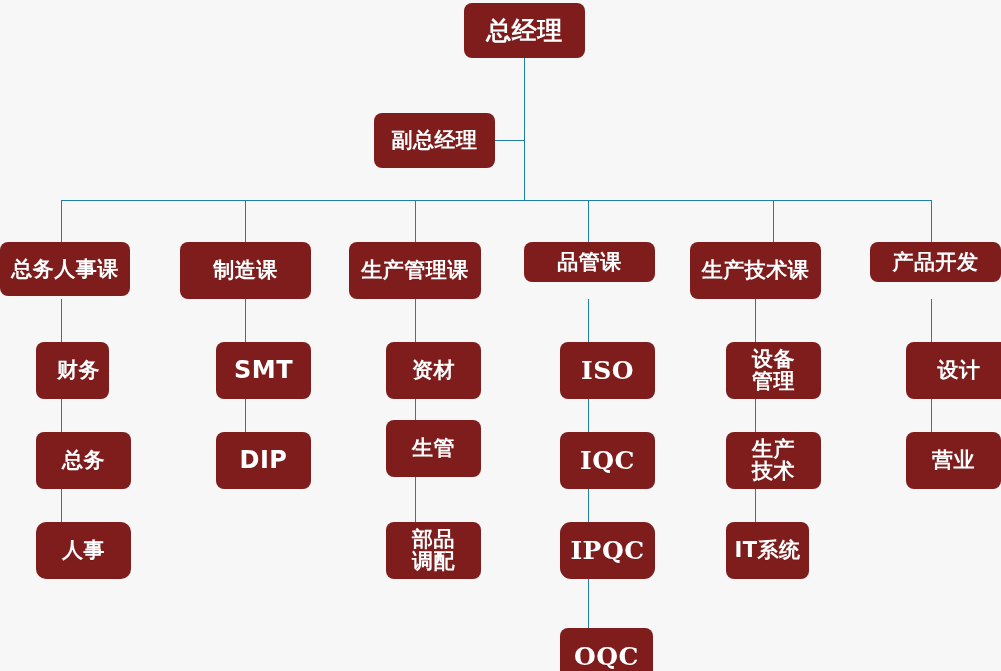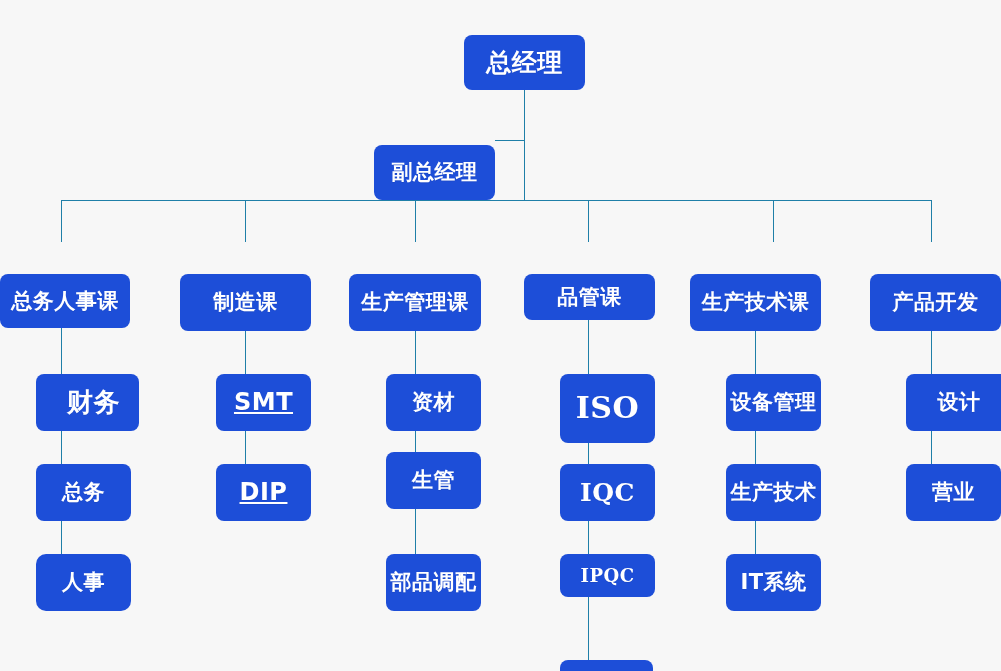--- a/index.html
+++ b/index.html
@@ -14,47 +14,45 @@
   #chart-root {
     position: relative;
     width: 1001px;
     height: 671px;
     background: #f7f7f7;
     overflow: hidden;
   }
   .node {
     position: absolute;
     box-sizing: border-box;
-    background: #1d4ed8;
+    background: #7f1d1d;
     color: #ffffff;
     border-radius: 8px;
     display: flex;
     align-items: center;
     justify-content: center;
     text-align: center;
     font-weight: bold;
     line-height: 1.08;
     letter-spacing: 0.5px;
     z-index: 2;
     padding: 2px 4px;
     text-shadow: 0 1px 0 rgba(0,0,0,0.07);
-    margin-top: 32px;
   }
   .node.cjk {
     font-family: "DejaVu Sans", "Liberation Sans", sans-serif;
   }
   .node.latin {
     font-family: "DejaVu Serif", "Liberation Serif", serif;
   }
   .node.latin-sans {
     font-family: "DejaVu Sans", "Liberation Sans", sans-serif;
-    text-decoration: underline;
   }
   .node.two-line {
-    flex-direction: row;
+    flex-direction: column;
     line-height: 1.02;
   }
   .node .ln {
     display: block;
   }
   .conn {
     position: absolute;
     background: #1f7fa8;
     z-index: 1;
   }
@@ -84,49 +82,49 @@
   <div class="conn v" style="left:755px; top:299px; height:280px;"></div>
   <div class="conn v" style="left:931px; top:299px; height:190px;"></div>
 
   <div class="node cjk" style="left:464px; top:3px; width:121px; height:55px; font-size:25px;">总经理</div>
 
   <div class="node cjk" style="left:374px; top:113px; width:121px; height:55px; font-size:21px;">副总经理</div>
 
   <div class="node cjk" style="left:0px; top:242px; width:130px; height:54px; font-size:21px;">总务人事课</div>
   <div class="node cjk" style="left:180px; top:242px; width:131px; height:57px; font-size:21px;">制造课</div>
   <div class="node cjk" style="left:349px; top:242px; width:132px; height:57px; font-size:21px;">生产管理课</div>
-  <div class="node cjk" style="left:524px; top:242px; width:131px; height:46px; font-size:21px;">品管课</div>
+  <div class="node cjk" style="left:524px; top:242px; width:131px; height:40px; font-size:21px;">品管课</div>
   <div class="node cjk" style="left:690px; top:242px; width:131px; height:57px; font-size:21px;">生产技术课</div>
-  <div class="node cjk" style="left:870px; top:242px; width:131px; height:57px; font-size:21px;">产品开发</div>
+  <div class="node cjk" style="left:870px; top:242px; width:131px; height:40px; font-size:21px;">产品开发</div>
 
-  <div class="node cjk" style="left:36px; top:342px; width:103px; height:57px; font-size:26px;padding-left:16px;">财务</div>
+  <div class="node cjk" style="left:36px; top:342px; width:73px; height:57px; font-size:21px;padding-left:16px;">财务</div>
   <div class="node cjk" style="left:36px; top:432px; width:95px; height:57px; font-size:21px;">总务</div>
   <div class="node cjk" style="left:36px; top:522px; width:95px; height:57px; font-size:21px;border-radius:10px;">人事</div>
 
   <div class="node latin-sans" style="left:216px; top:342px; width:95px; height:57px; font-size:24px;">SMT</div>
   <div class="node latin-sans" style="left:216px; top:432px; width:95px; height:57px; font-size:24px;">DIP</div>
 
   <div class="node cjk" style="left:386px; top:342px; width:95px; height:57px; font-size:21px;">资材</div>
   <div class="node cjk" style="left:386px; top:420px; width:95px; height:57px; font-size:21px;">生管</div>
   <div class="node cjk two-line" style="left:386px; top:522px; width:95px; height:57px; font-size:21px;">
     <span class="ln">部品</span>
     <span class="ln">调配</span>
   </div>
 
-  <div class="node latin" style="left:560px; top:342px; width:95px; height:69px; font-size:30px;">ISO</div>
+  <div class="node latin" style="left:560px; top:342px; width:95px; height:57px; font-size:25px;">ISO</div>
   <div class="node latin" style="left:560px; top:432px; width:95px; height:57px; font-size:25px;">IQC</div>
-  <div class="node latin" style="left:560px; top:522px; width:95px; height:43px; font-size:18px;">IPQC</div>
+  <div class="node latin" style="left:560px; top:522px; width:95px; height:57px; font-size:25px;border-radius:11px;">IPQC</div>
   <div class="node latin" style="left:560px; top:628px; width:93px; height:57px; font-size:25px;">OQC</div>
 
   <div class="node cjk two-line" style="left:726px; top:342px; width:95px; height:57px; font-size:21px;">
     <span class="ln">设备</span>
     <span class="ln">管理</span>
   </div>
   <div class="node cjk two-line" style="left:726px; top:432px; width:95px; height:57px; font-size:21px;">
     <span class="ln">生产</span>
     <span class="ln">技术</span>
   </div>
-  <div class="node cjk" style="left:726px; top:522px; width:95px; height:57px; font-size:21px;">IT系统</div>
+  <div class="node cjk" style="left:726px; top:522px; width:83px; height:57px; font-size:21px;">IT系统</div>
 
   <div class="node cjk" style="left:906px; top:342px; width:106px; height:57px; font-size:21px;">设计</div>
   <div class="node cjk" style="left:906px; top:432px; width:95px; height:57px; font-size:21px;">营业</div>
 
 </div>
 
 </body></html>

